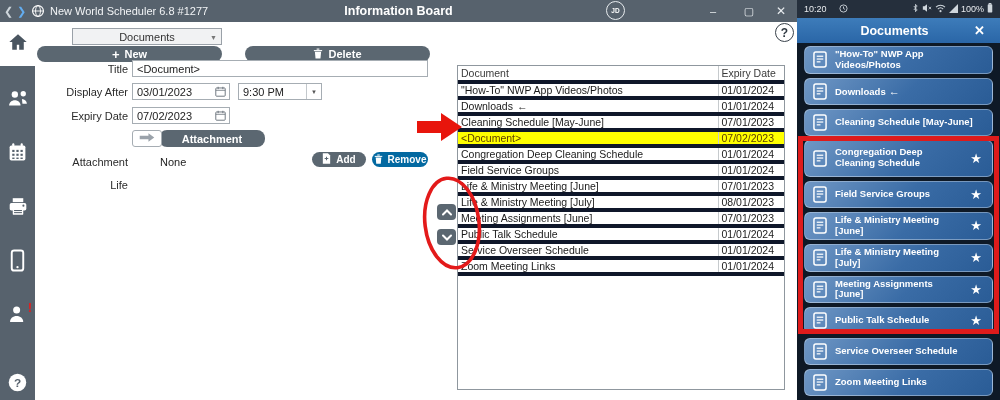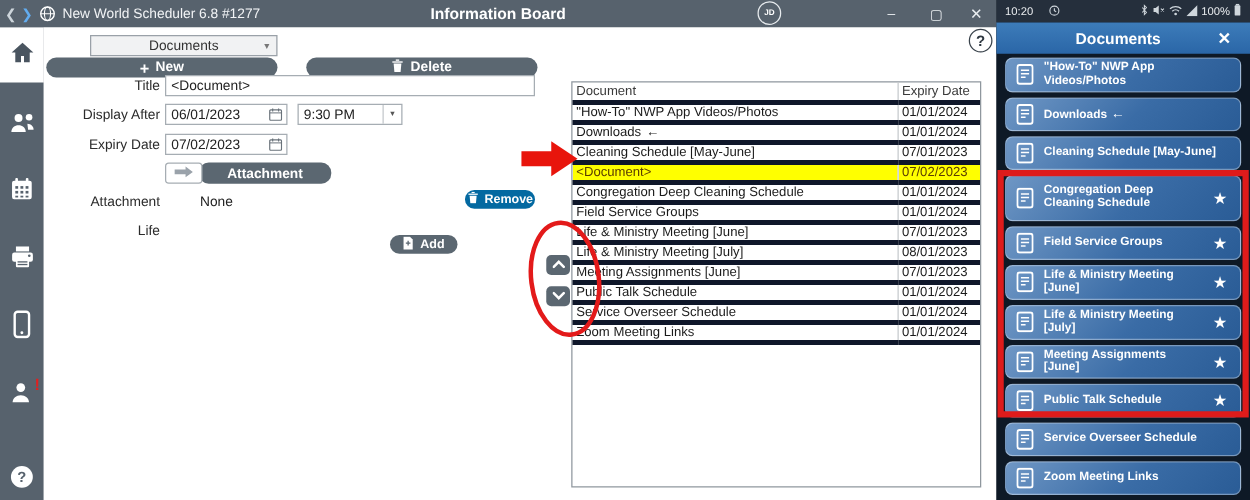--- a/index.html
+++ b/index.html
@@ -48,21 +48,21 @@
   .cal-ico { position:absolute; right:3px; top:2px; }
   .combo-caret { position:absolute; right:0; top:0; width:15px; height:15px; border-left:1px solid #c3c8cc;
                  display:flex; align-items:center; justify-content:center; color:#555; font-size:8px; }
   .lbl-ed { left:0; top:88px; }
   .in-ed-date { left:97px; top:85px; width:98px; height:17px; }
 
   .att-arrow-box { position:absolute; left:97px; top:108px; width:30px; height:17px; background:#fff;
                    border:1px solid #a6adb3; border-radius:3px; display:flex; align-items:center; justify-content:center; z-index:1;}
   .btn-attachment { position:absolute; left:124px; top:108px; width:106px; height:17px; }
   .lbl-att { left:0; top:134px; } .val-att { position:absolute; left:97px; top:134px; font-size:11px; color:#222;padding-left:28px; }
-  .btn-add { position:absolute; left:277px; top:130px; width:54px; height:15px; font-size:10px;margin-top:36px; }
+  .btn-add { position:absolute; left:277px; top:130px; width:54px; height:15px; font-size:10px; }
   .btn-remove { position:absolute; left:337px; top:130px; width:56px; height:15px; font-size:10px;
                 background:#0369a1; color:#fdfdfd; }
   .lbl-link { left:0; top:157px; }
 
   .help-icon { position:absolute; left:740px; top:1px; width:19px; height:19px; border:1.6px solid #39424b;
                border-radius:50%; display:flex; align-items:center; justify-content:center;
                font-weight:bold; font-size:12px; color:#2f3841; background:#fff; }
 
   
   .table-wrap { position:absolute; left:422px; top:43px; width:328px; height:325px; border:1px solid #8f979e; background:#fff; }
@@ -227,21 +227,21 @@
         <span>Delete</span>
       </div>
 
       <div class="flabel lbl-title">Title</div>
       <div class="finput in-title">
         <span>&lt;Document&gt;</span>
       </div>
 
       <div class="flabel lbl-da">Display After</div>
       <div class="finput in-da-date">
-        <span>06/01/2023</span>
+        <span>03/01/2023</span>
         <span class="cal-ico">
           <svg width="11" height="11" viewBox="0 0 14 14">
               <rect x="1" y="2.5" width="12" height="10.5" rx="1" fill="none" stroke="#6a737b" stroke-width="1.2"></rect>
               <line x1="4" y1="1" x2="4" y2="4" stroke="#6a737b" stroke-width="1.2"></line>
               <line x1="10" y1="1" x2="10" y2="4" stroke="#6a737b" stroke-width="1.2"></line>
               <line x1="1" y1="5.5" x2="13" y2="5.5" stroke="#6a737b" stroke-width="1"></line>
             </svg>
         </span>
       </div>
       <div class="finput in-da-time">

